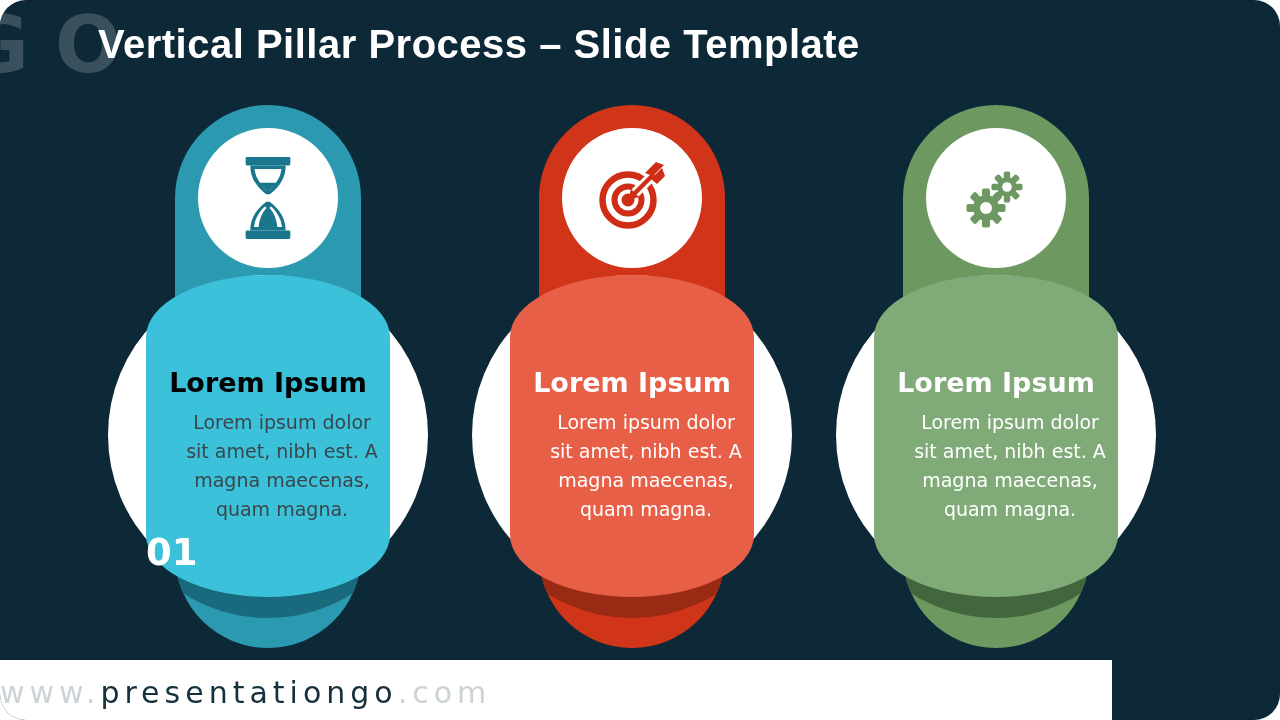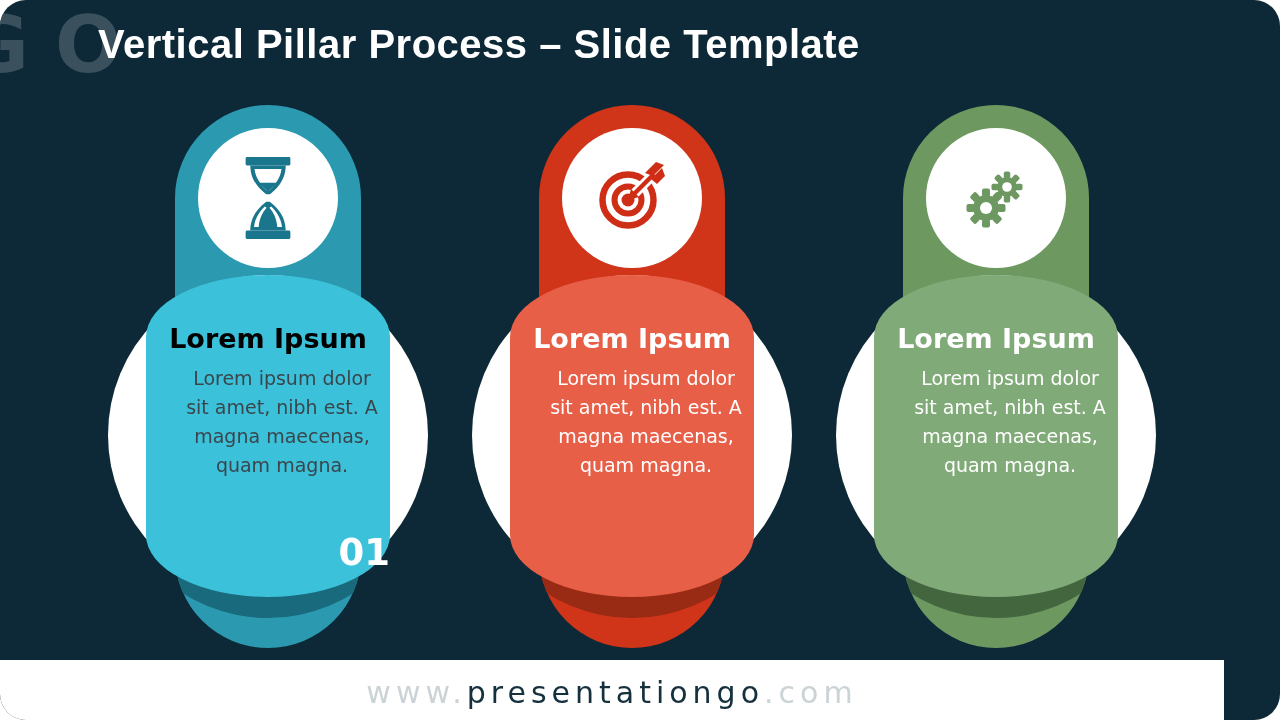--- a/index.html
+++ b/index.html
@@ -50,41 +50,41 @@
     position:absolute; left:0; top:170px; width:320px; height:320px;
     border-radius:50%; background:#ffffff; z-index:2;
   }
   .content-card {
     position:absolute; left:38px; top:170px; width:244px; height:322px;
     background: var(--light);
     border-radius:122px / 62px;
     z-index:3; text-align:center;
   }
   .content-title {
-    margin-top:48px;
+    margin-top:92px;
     font-size:27px; font-weight:700; line-height:32px;
     color: var(--title-color);
   }
   .content-body {
     margin-top:9px;
     font-size:19px; line-height:29px;
     color: var(--body-color);
     white-space:pre-line;
     margin-left:28px;
   }
   .step-number {
     position:absolute; left:0; bottom:26px; width:100%;
     font-size:37px; font-weight:700; line-height:1;
-    color: var(--number-color, #ffffff); text-align:right;
+    color: var(--number-color, #ffffff); text-align:left;
   }
   
   .footer {
-    position:absolute; left:0; top:660px; width:1224px; height:60px;
+    position:absolute; left:0; top:660px; width:1112px; height:60px;
     background: var(--footer-bg, #ffffff);
-    display:flex; align-items:center; justify-content:center;
+    display:flex; align-items:center; 
     padding-top:6px;
   }
   .footer span { font-size:30px; letter-spacing:5px; line-height:1; }
   .footer .muted { color: var(--footer-muted, #ccd3d6); }
   .footer .dark  { color: var(--footer-dark, #16313e); }
   svg { display:block; }
 </style>
 </head>
 <body>
 

